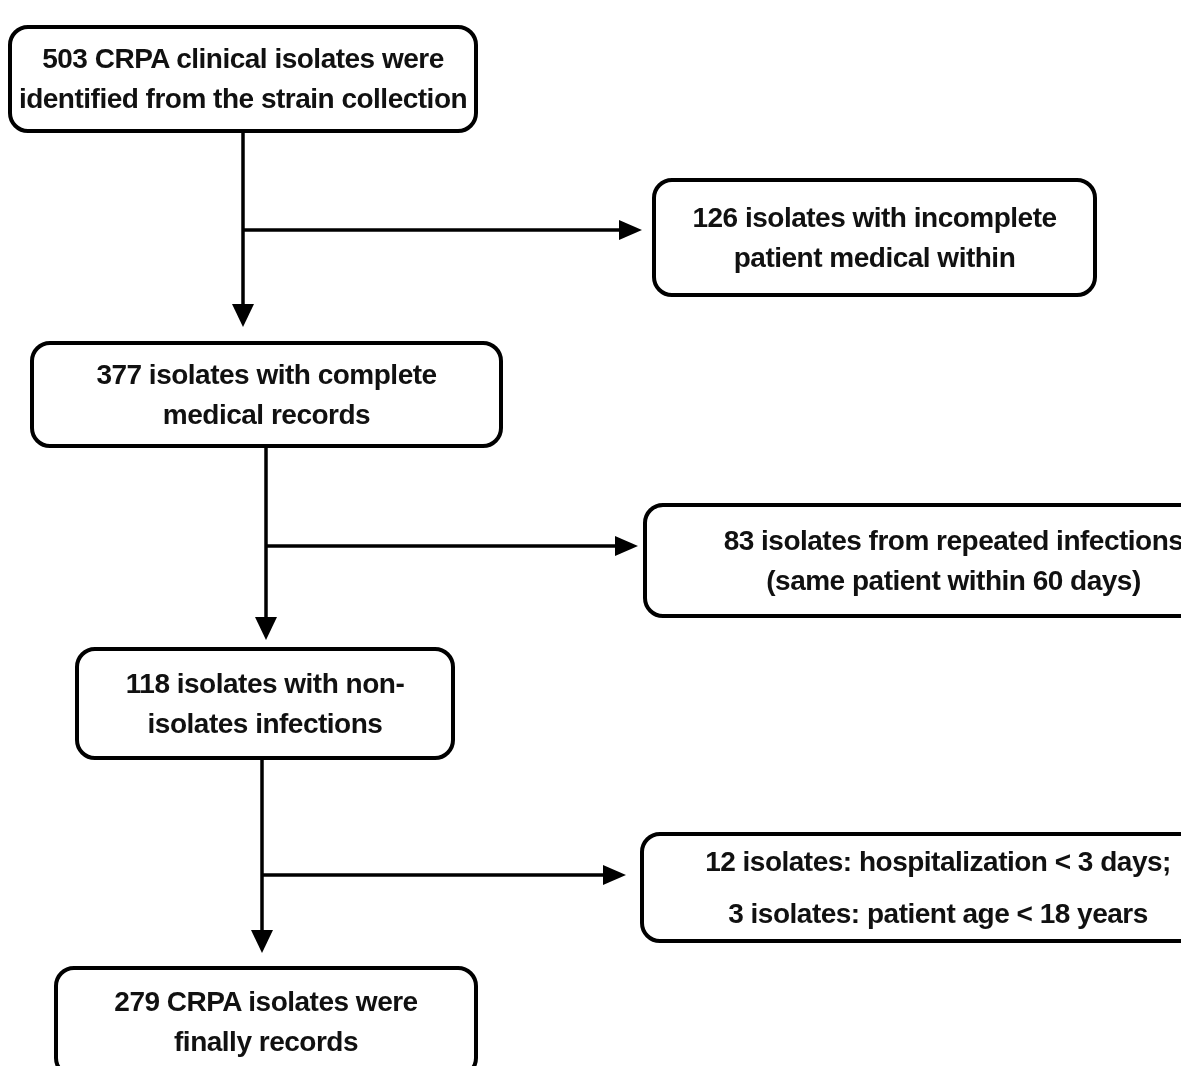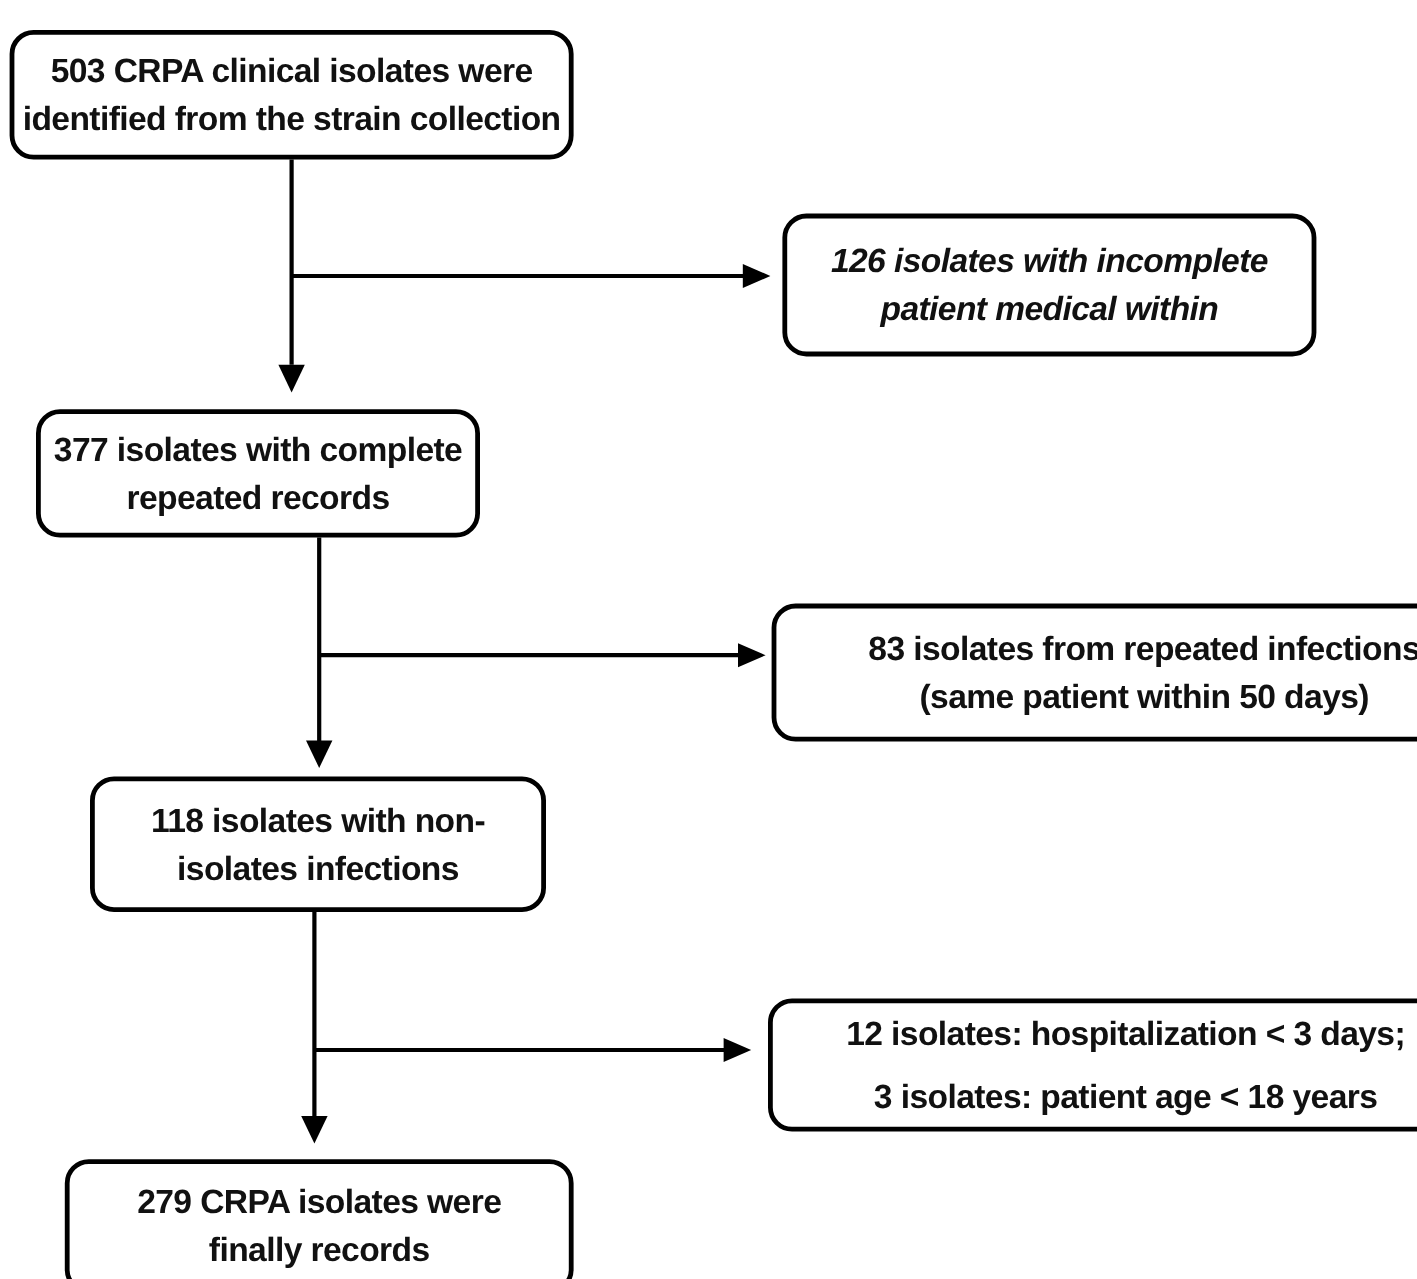--- a/index.html
+++ b/index.html
@@ -76,43 +76,43 @@
 
     <line x1="262" y1="855" x2="605" y2="855"></line>
     <polygon points="603,845 603,865 626,855"></polygon>
   </svg>
 
   <div class="box" style="left:8px; top:5px; width:470px; height:108px;">
     <div class="tline">503 CRPA clinical isolates were</div>
     <div class="tline">identified from the strain collection</div>
   </div>
 
-  <div class="box" style="left:30px; top:321px; width:370px; height:107px;">
+  <div class="box" style="left:30px; top:321px; width:473px; height:107px;">
     <div class="tline">377 isolates with complete</div>
-    <div class="tline">repeated records</div>
+    <div class="tline">medical records</div>
   </div>
 
   <div class="box" style="left:75px; top:627px; width:380px; height:113px;">
     <div class="tline">118 isolates with non-</div>
     <div class="tline">isolates infections</div>
   </div>
 
   <div class="box" style="left:54px; top:946px; width:424px; height:112px;">
     <div class="tline">279 CRPA isolates were</div>
     <div class="tline">finally records</div>
   </div>
 
-  <div class="box" style="left:652px; top:158px; width:445px; height:119px;font-style:italic;">
+  <div class="box" style="left:652px; top:158px; width:445px; height:119px;">
     <div class="tline">126 isolates with incomplete</div>
     <div class="tline">patient medical within</div>
   </div>
 
   <div class="box" style="left:643px; top:483px; width:621px; height:115px;">
     <div class="tline">83 isolates from repeated infections</div>
-    <div class="tline">(same patient within 50 days)</div>
+    <div class="tline">(same patient within 60 days)</div>
   </div>
 
   <div class="box" style="left:640px; top:812px; width:596px; height:111px;gap:12px;">
     <div class="tline">12 isolates: hospitalization &lt; 3 days;</div>
     <div class="tline">3 isolates: patient age &lt; 18 years</div>
   </div>
 
 </div>
 
 </body></html>

